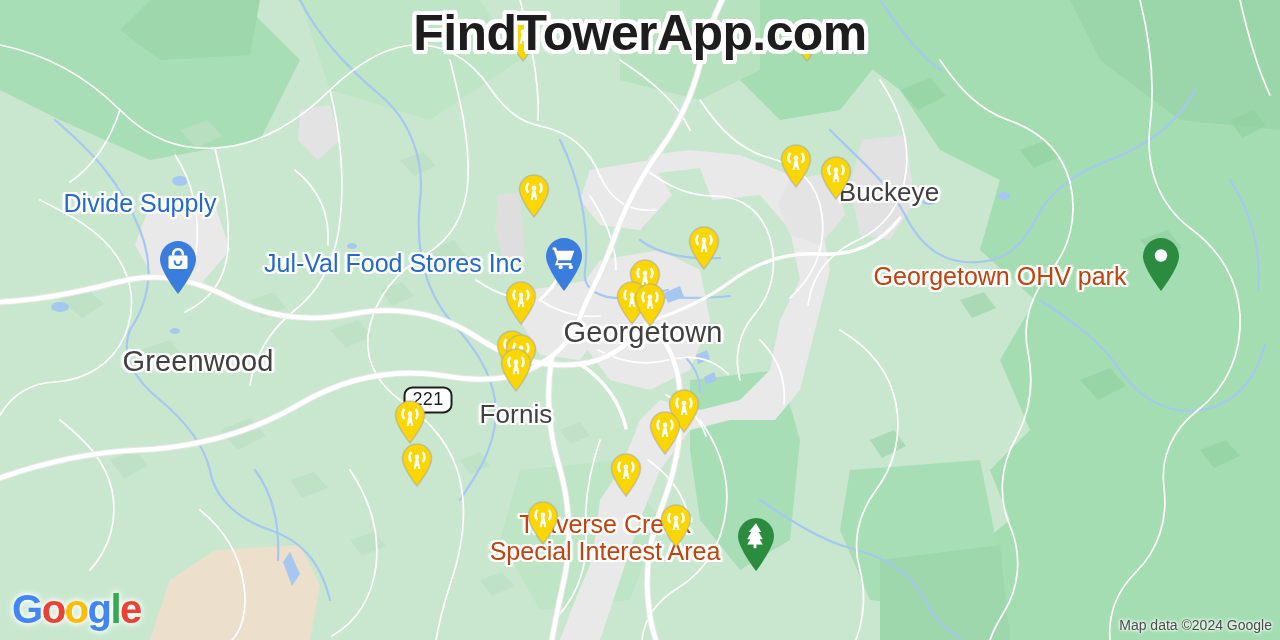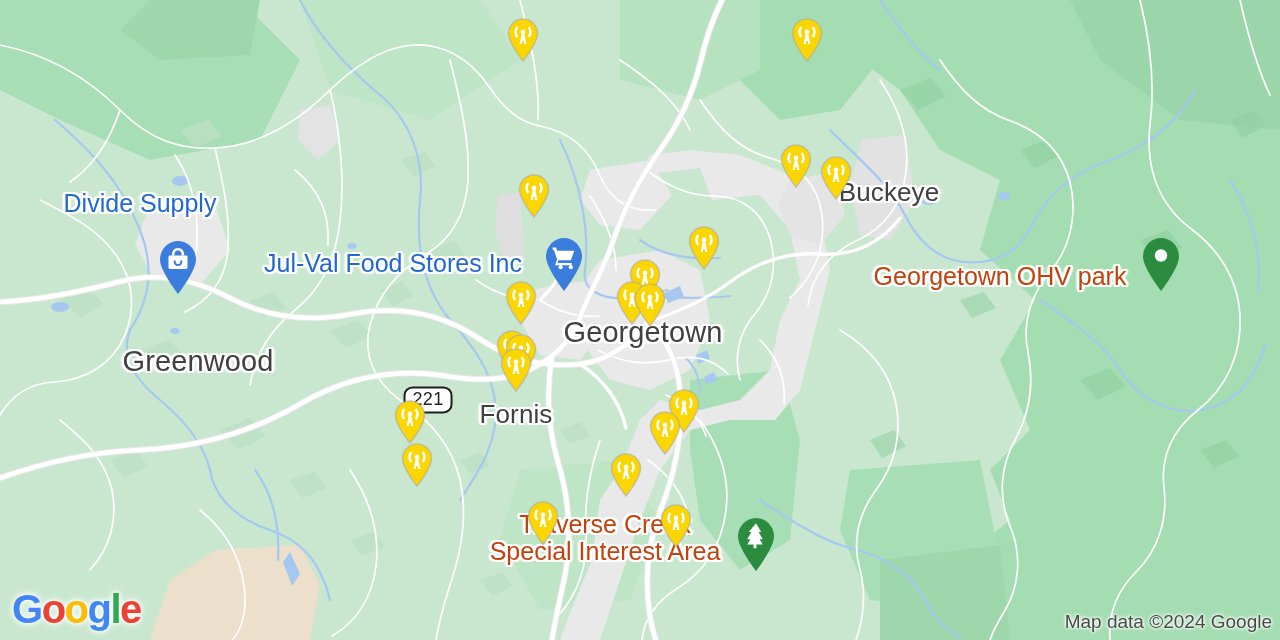--- a/index.html
+++ b/index.html
@@ -132,21 +132,21 @@
   .g-b { color: #4285f4; }
   .g-r { color: #ea4335; }
   .g-y { color: #fbbc05; }
   .g-g { color: #34a853; }
 
   
   #attribution {
     position: absolute;
     right: 8px;
     bottom: 7px;
-    font-size: 19px;
+    font-size: 14px;
     color: #4a4a4a;
     z-index: 55;
     text-shadow: 0 0 3px #fff, 0 0 3px #fff, 0 0 5px #fff;
   }
 </style>
 </head>
 <body>
 
 <div id="map-root">
 
@@ -662,20 +662,21 @@
           <g fill="#ffffff">
             <path d="M10.3 8.2 l2.0 1.5 a7.4 7.4 0 0 0 0 8.6 l-2.0 1.5 a9.9 9.9 0 0 1 0 -11.6 Z"></path>
             <path d="M23.7 8.2 l-2.0 1.5 a7.4 7.4 0 0 1 0 8.6 l2.0 1.5 a9.9 9.9 0 0 0 0 -11.6 Z"></path>
             <circle cx="17" cy="14" r="2.4"></circle>
             <path d="M15.5 16.3 h3 l1.9 9.6 h-2.2 l-0.5 -2.9 h-1.4 l-0.5 2.9 h-2.2 Z"></path>
           </g>
         </svg>
       </div>
     </div>
 
+  <div id="site-title">FindTowerApp.com</div>
 
   <div id="google-logo">
     <span class="g-b">G</span><span class="g-r">o</span><span class="g-y">o</span><span class="g-b">g</span><span class="g-g">l</span><span class="g-r">e</span>
   </div>
 
   <div id="attribution">Map data ©2024 Google</div>
 
 </div>
 
 </body></html>

